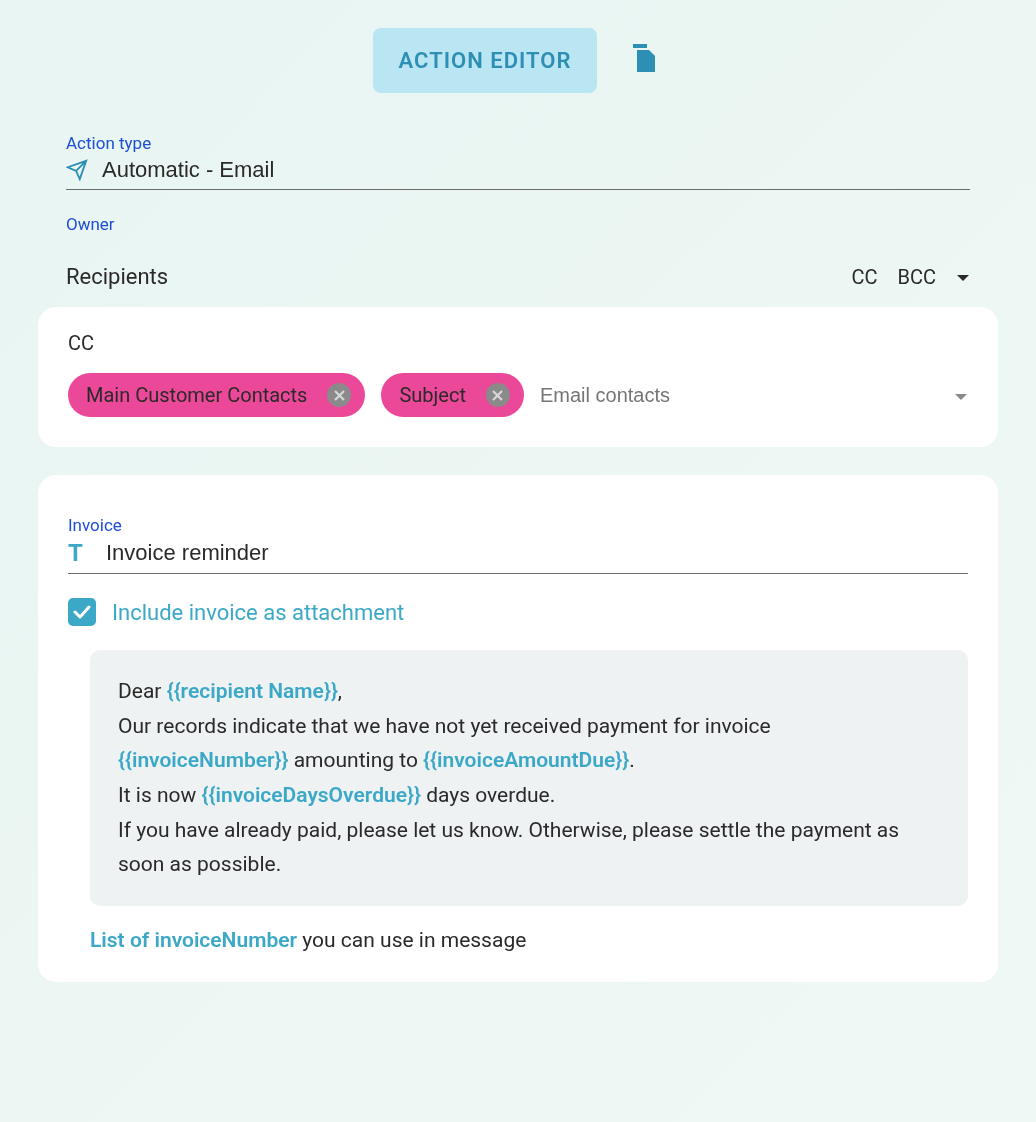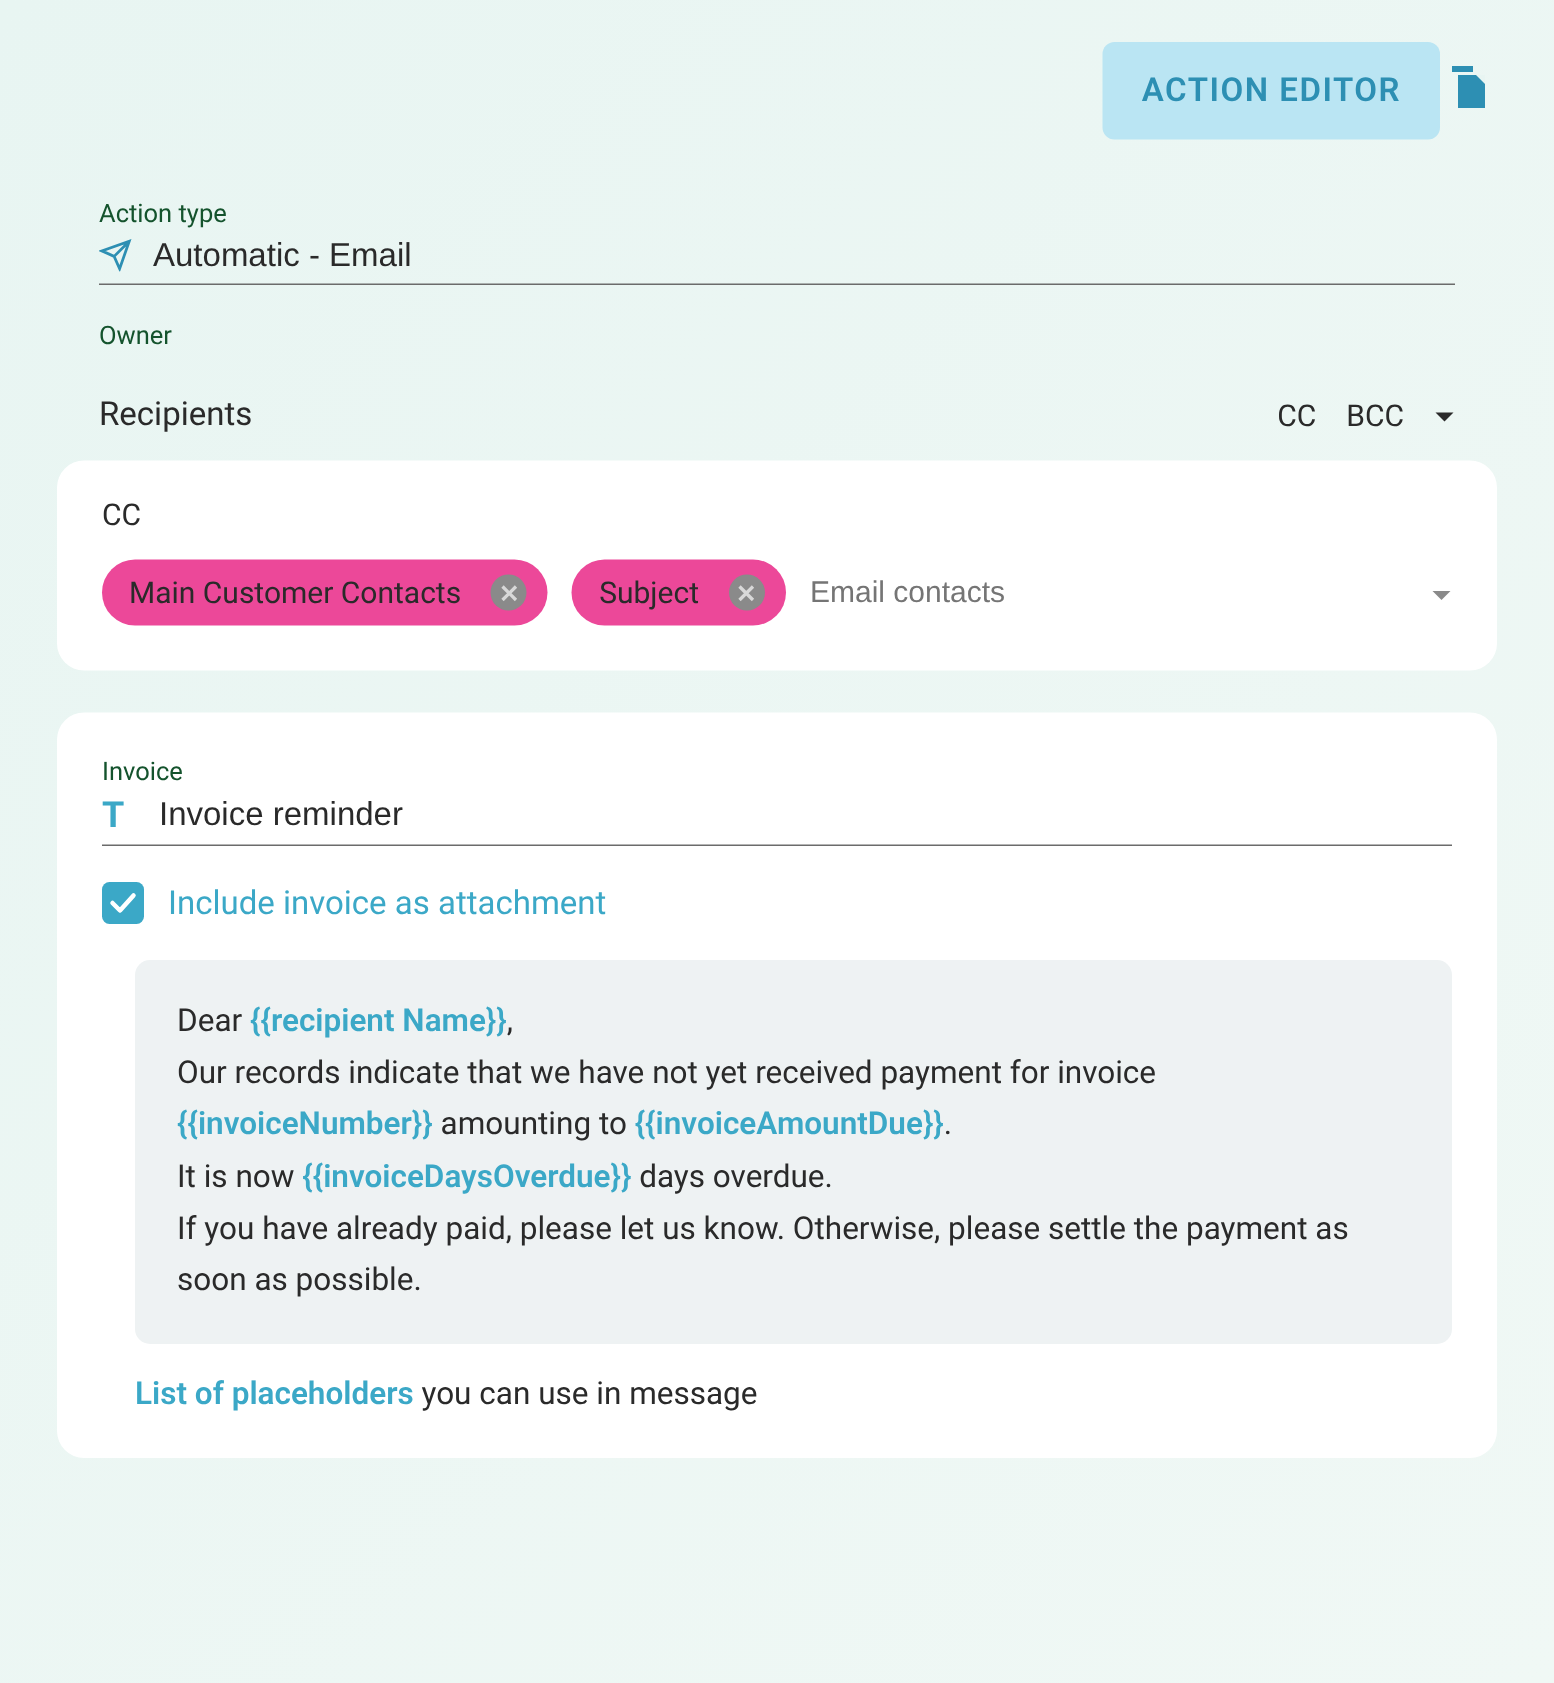--- a/index.html
+++ b/index.html
@@ -5,45 +5,47 @@
     * { box-sizing: border-box; margin: 0; padding: 0; }
     body {
       font-family: -apple-system, BlinkMacSystemFont, 'Segoe UI', Roboto, sans-serif;
       background: linear-gradient(135deg, #e8f5f2 0%, #f0f8f5 100%);
       width: 1036px;
       height: 1122px;
       padding: 28px 38px;
     }
     .header-row {
       display: flex;
-      justify-content: flex-end;
+      justify-content: center;
       align-items: center;
       margin-bottom: 40px;
+      gap: 28px;
     }
     .title-badge {
       background: #bae5f3;
       color: #2d8fb3;
       font-size: 22px;
       font-weight: 600;
       letter-spacing: 1px;
       padding: 20px 26px;
       border-radius: 8px;
     }
     .copy-icon {
       color: #2d8fb3;
       cursor: pointer;
       padding: 4px;
     }
     .form-section { padding: 0 28px; }
     .field-group { margin-bottom: 24px; }
     .field-label {
-      color: #14532d;
+      color: #1d4ed8;
       font-size: 17px;
       margin-bottom: 4px;
       display: block;
+      margin-top: 10px;
     }
     .field-input-row {
       display: flex;
       align-items: center;
       border-bottom: 1.5px solid #6b6b6b;
       padding-bottom: 6px;
     }
     .field-icon {
       color: #2d8fb3;
       margin-right: 14px;
@@ -282,15 +284,15 @@
       <svg width="18" height="14" viewBox="0 0 18 14">
           <path d="M2 7 L7 12 L16 2" stroke="#fff" stroke-width="3" fill="none" stroke-linecap="round" stroke-linejoin="round"></path>
         </svg>
     </div>
     <span class="checkbox-label">Include invoice as attachment</span>
   </div>
 
   <div class="message-body" id="message-body">Dear <span class="placeholder">{{recipient Name}}</span>,<br>Our records indicate that we have not yet received payment for invoice <span class="placeholder">{{invoiceNumber}}</span> amounting to <span class="placeholder">{{invoiceAmountDue}}</span>.<br>It is now <span class="placeholder">{{invoiceDaysOverdue}}</span> days overdue.<br>If you have already paid, please let us know. Otherwise, please settle the payment as soon as possible.</div>
 
   <div class="placeholders-footer">
-    <span class="placeholders-link">List of placeholders</span><span> you can use in message</span>
+    <span class="placeholders-link">List of invoiceNumber</span><span> you can use in message</span>
   </div>
 </div>
 
 </body></html>

